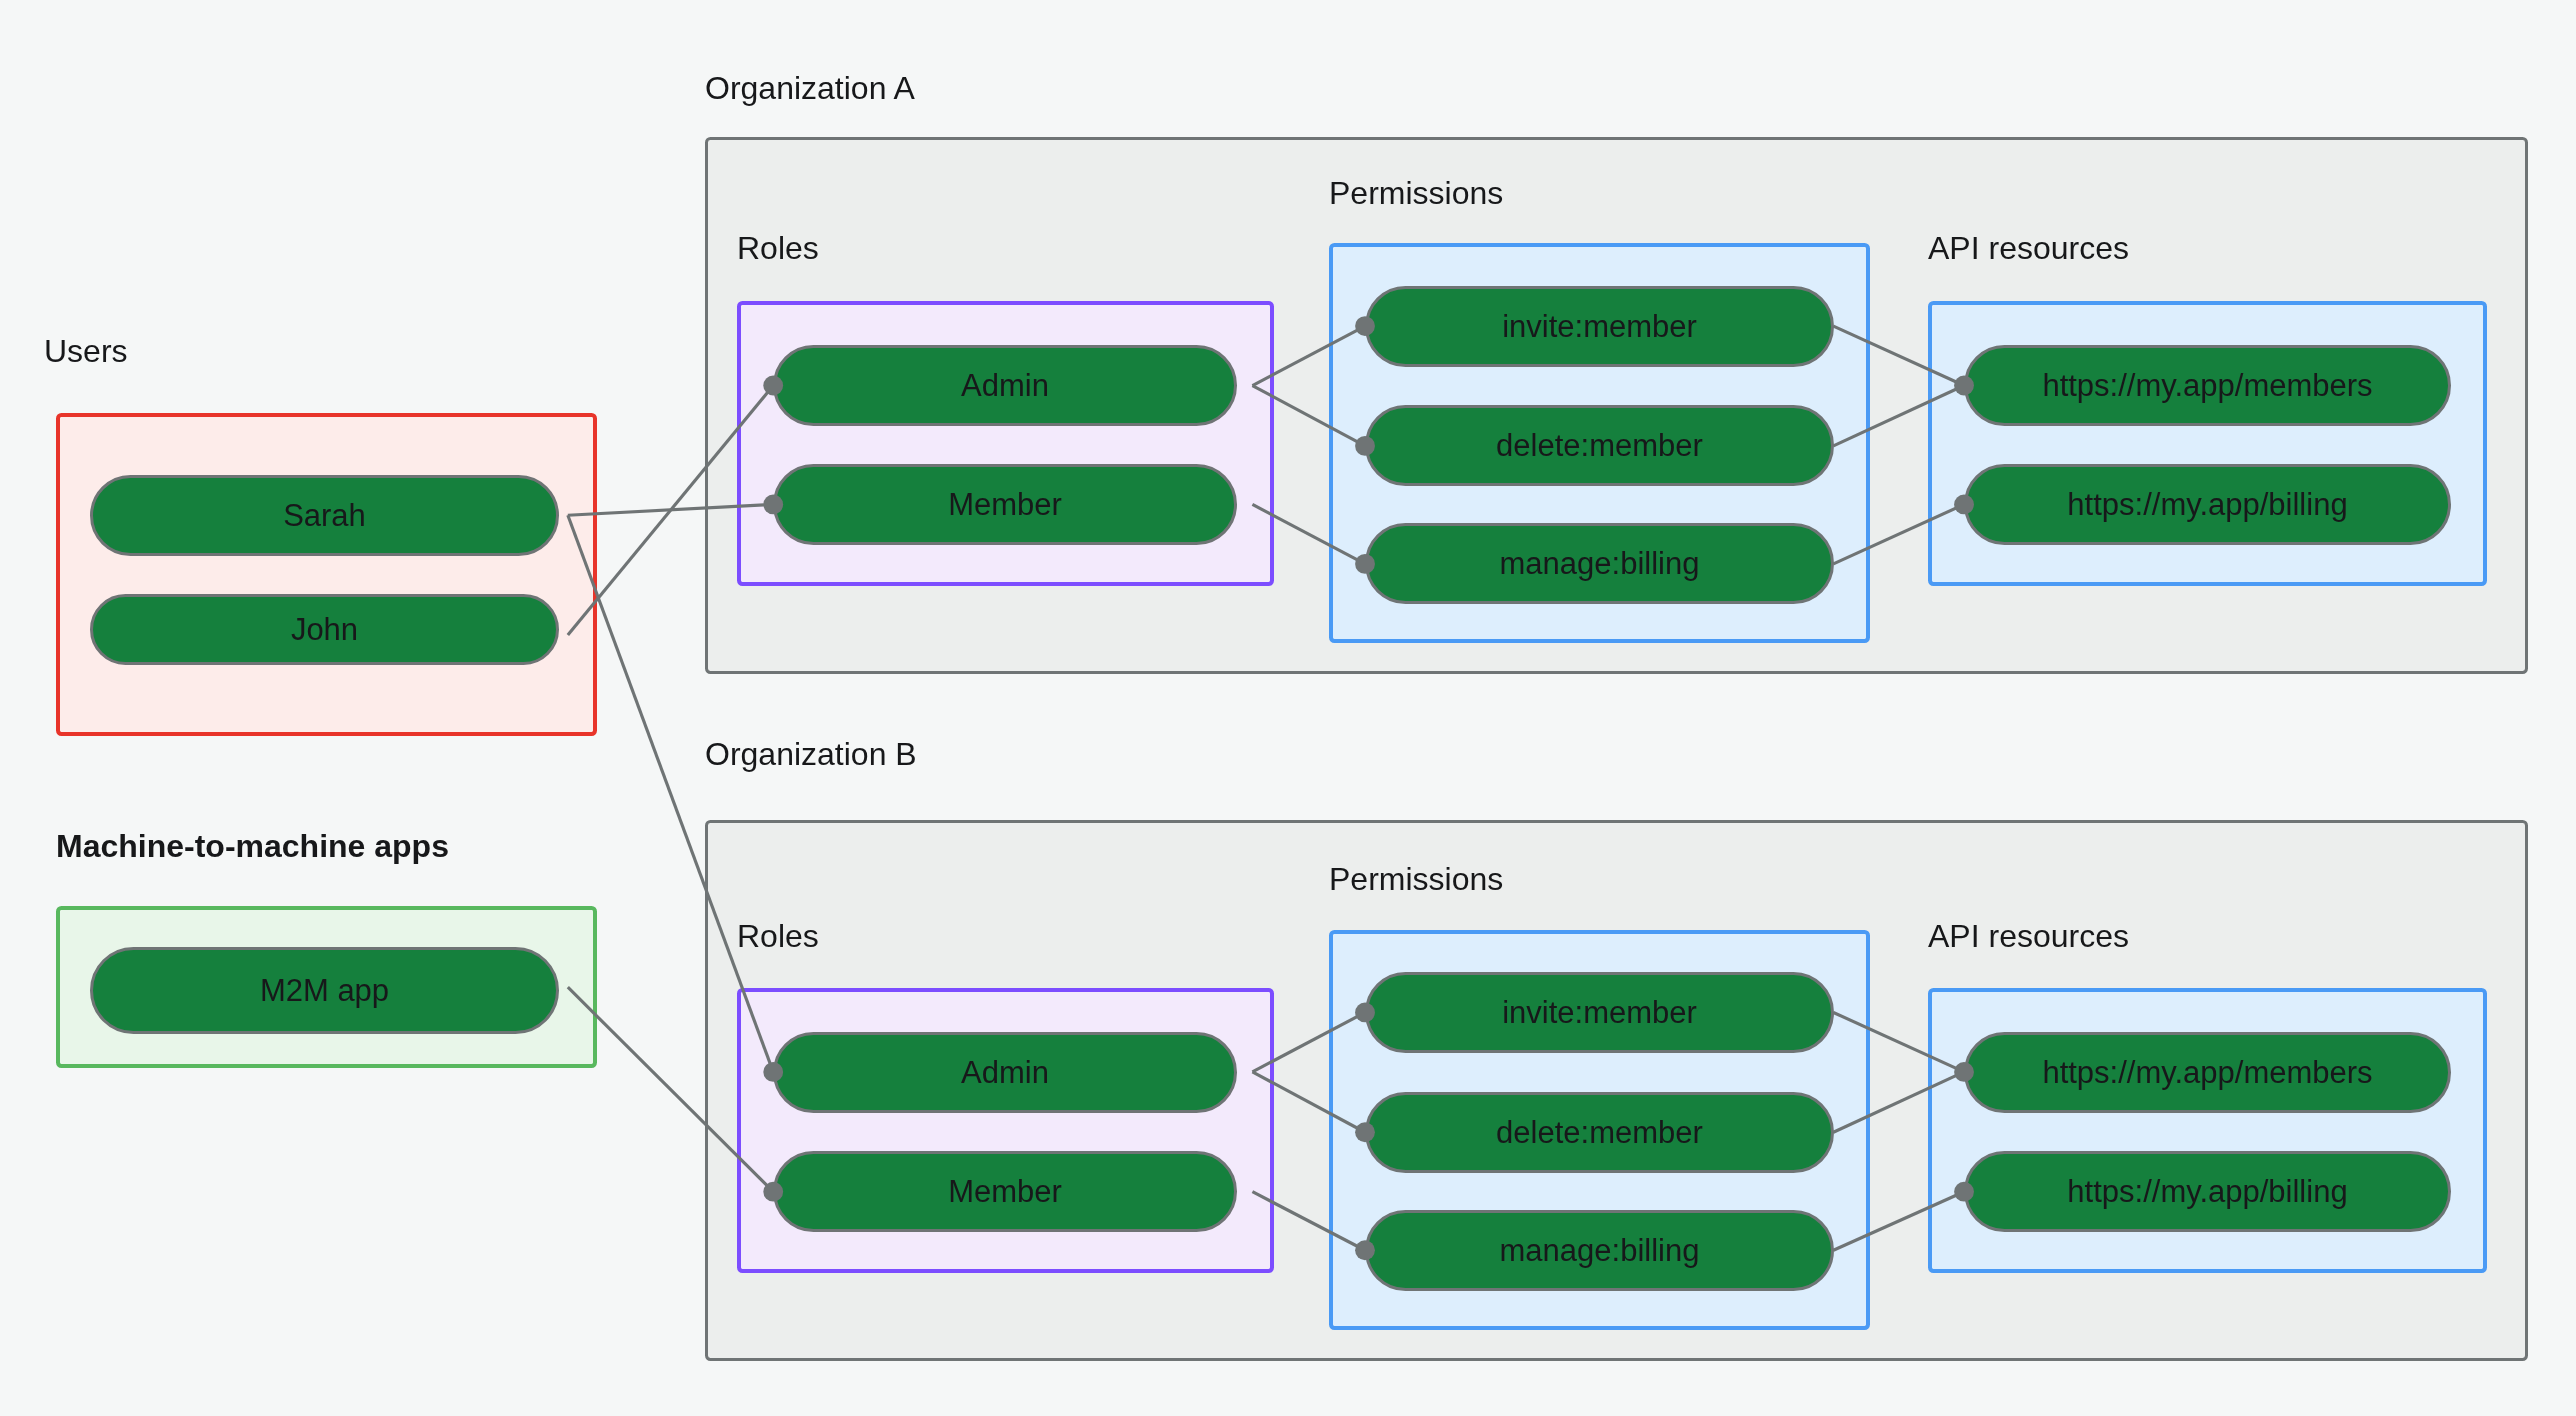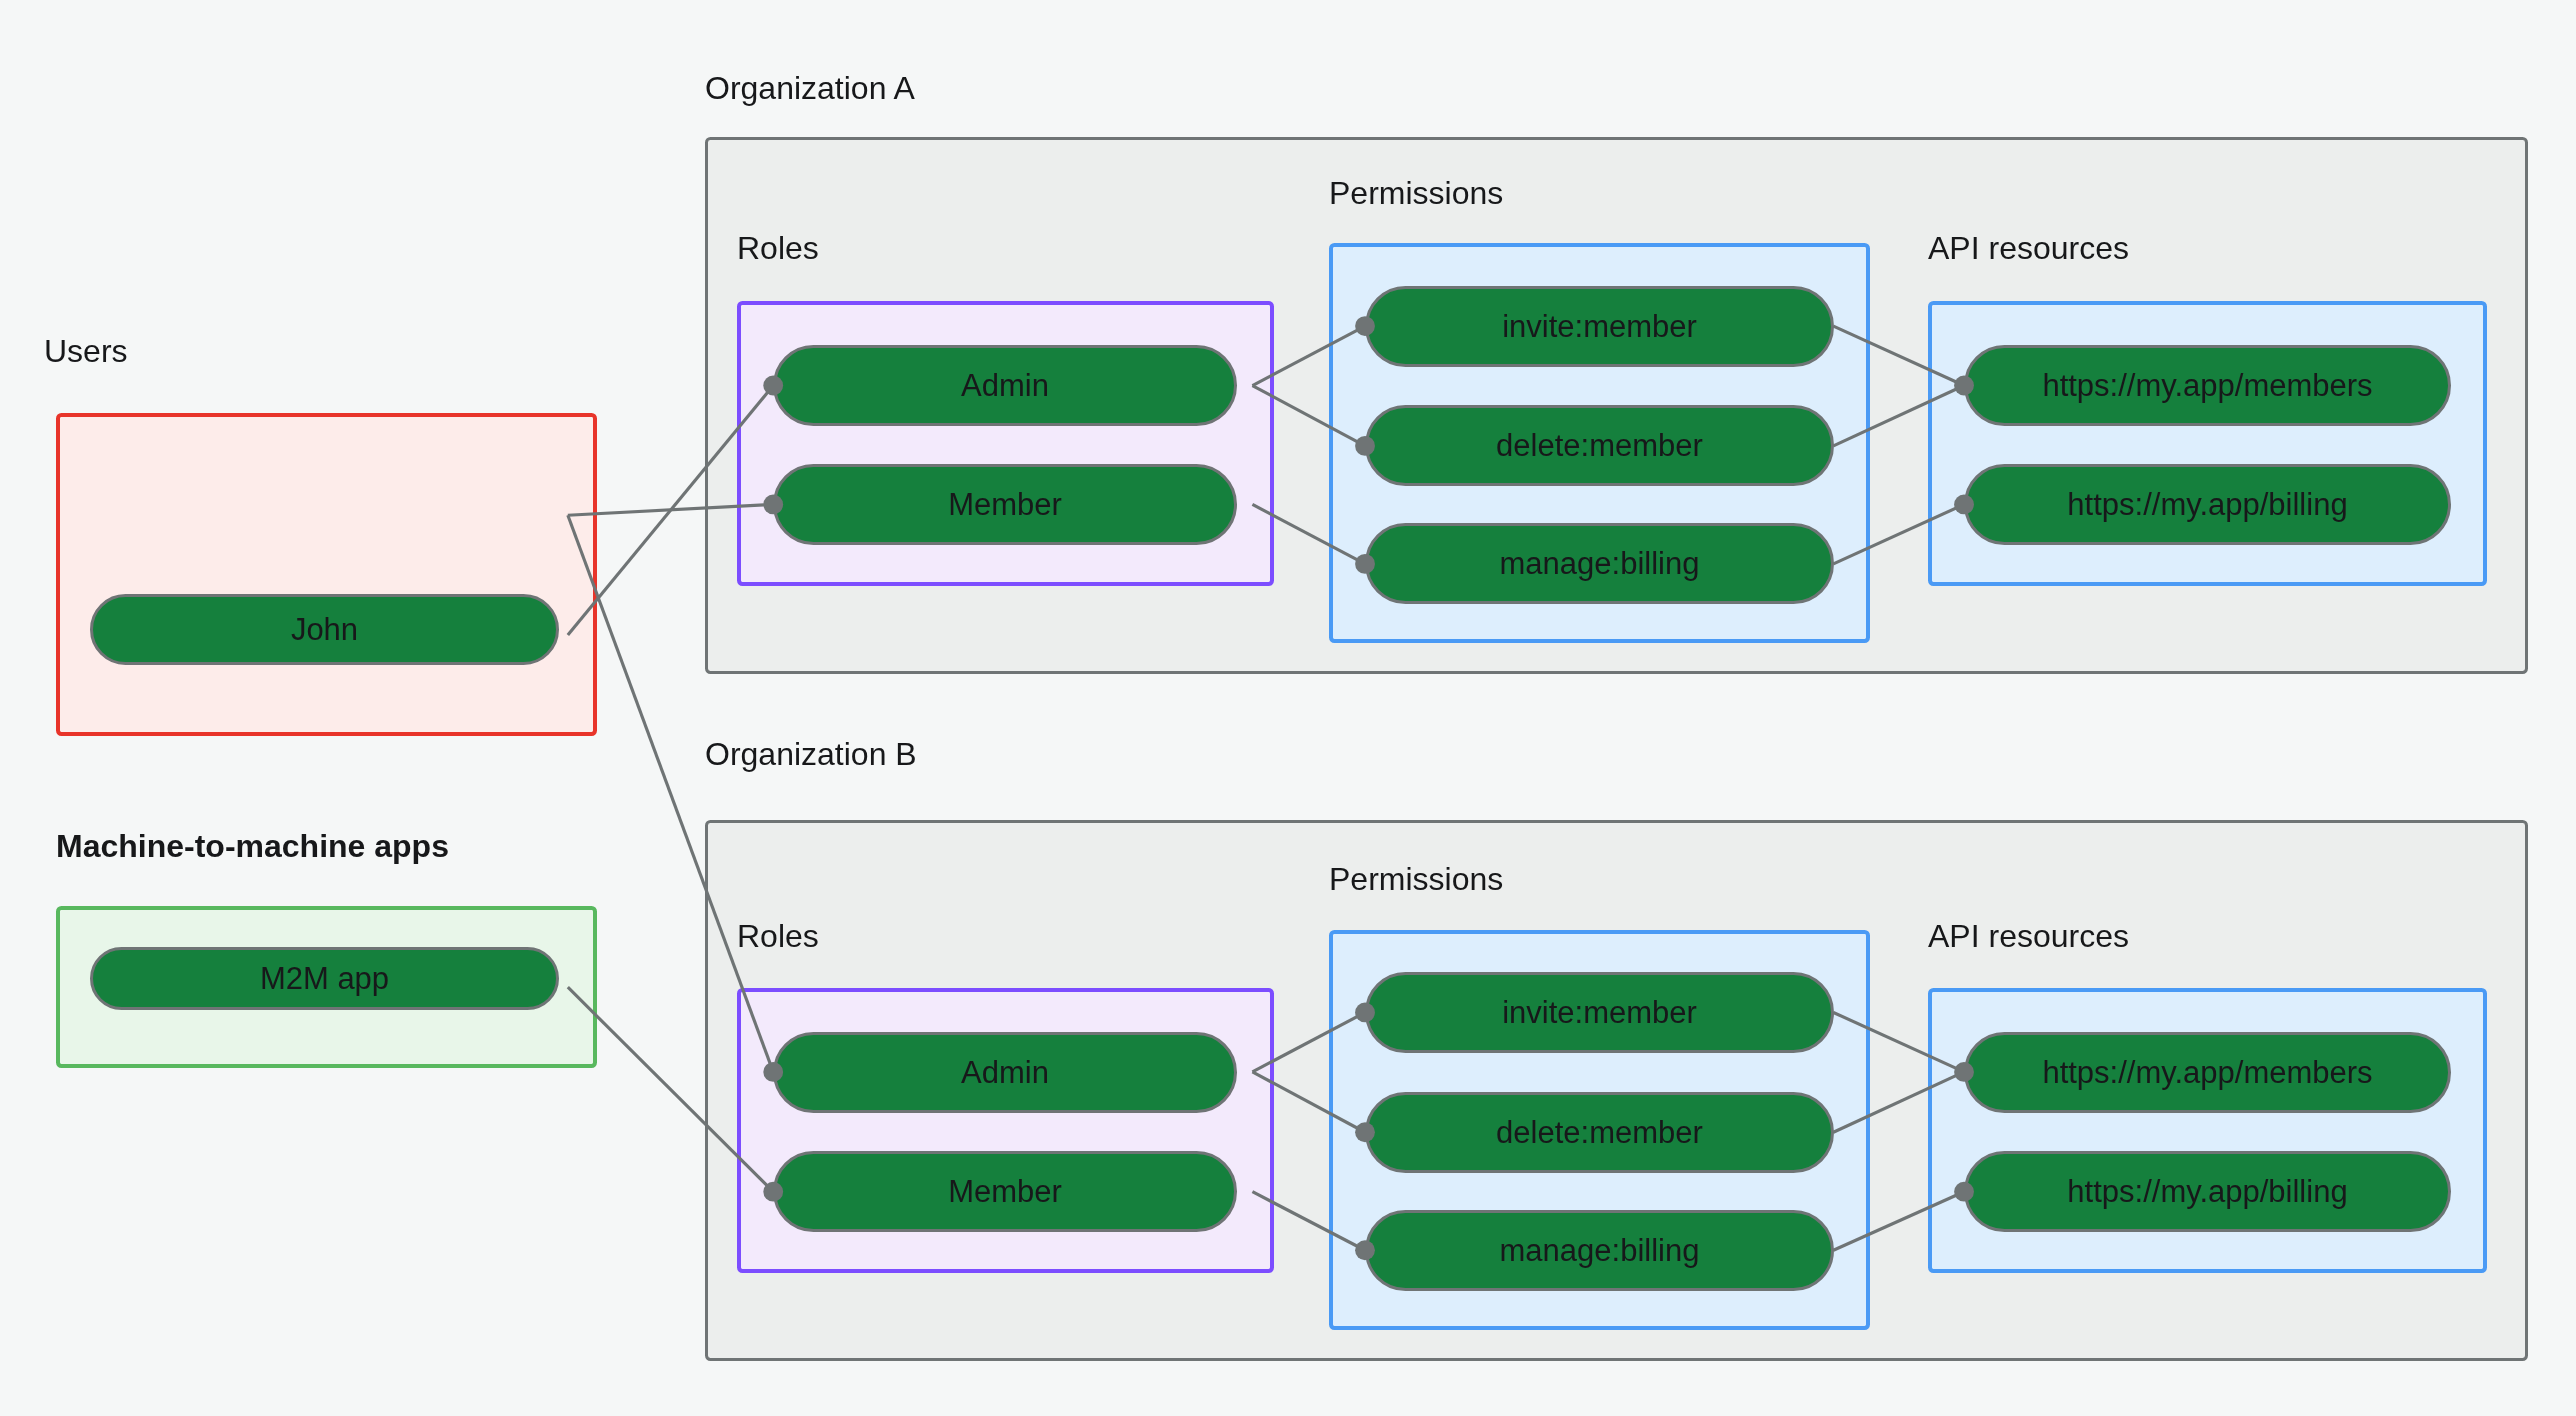--- a/index.html
+++ b/index.html
@@ -117,25 +117,26 @@
 
     <circle cx="1515" cy="1124" r="11"></circle>
     <circle cx="1515" cy="1257" r="11"></circle>
     <circle cx="1515" cy="1388" r="11"></circle>
     <circle cx="2180" cy="1190" r="11"></circle>
     <circle cx="2180" cy="1323" r="11"></circle>
   </svg>
 
   <div class="grplabel" style="left:44px; top:335px;">Users</div>
   <div class="grpbox grp-users" style="left:56px; top:413px; width:541px; height:323px;"></div>
+  <div class="pill" style="left:90px; top:475px; width:469px; height:81px;">Sarah</div>
   <div class="pill" style="left:90px; top:594px; width:469px; height:71px;">John</div>
 
   <div class="grplabel" style="left:56px; top:830px;font-weight:bold;">Machine-to-machine apps</div>
   <div class="grpbox grp-m2m" style="left:56px; top:906px; width:541px; height:162px;"></div>
-  <div class="pill" style="left:90px; top:947px; width:469px; height:63px;">M2M app</div>
+  <div class="pill" style="left:90px; top:947px; width:469px; height:87px;">M2M app</div>
 
   <div class="grplabel" style="left:705px; top:56px;margin-top:16px;">Organization A</div>
   <div class="grpbox org" style="left:705px; top:137px; width:1823px; height:537px;"></div>
 
   <div class="grplabel" style="left:737px; top:232px;">Roles</div>
   <div class="grpbox grp-roles" style="left:737px; top:301px; width:537px; height:285px;"></div>
   <div class="pill" style="left:773px; top:345px; width:464px; height:81px;">Admin</div>
   <div class="pill" style="left:773px; top:464px; width:464px; height:81px;">Member</div>
 
   <div class="grplabel" style="left:1329px; top:177px;">Permissions</div>

